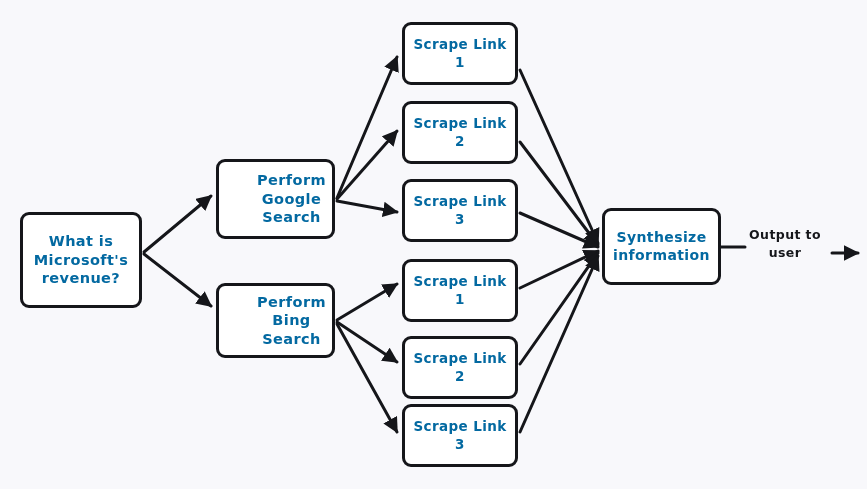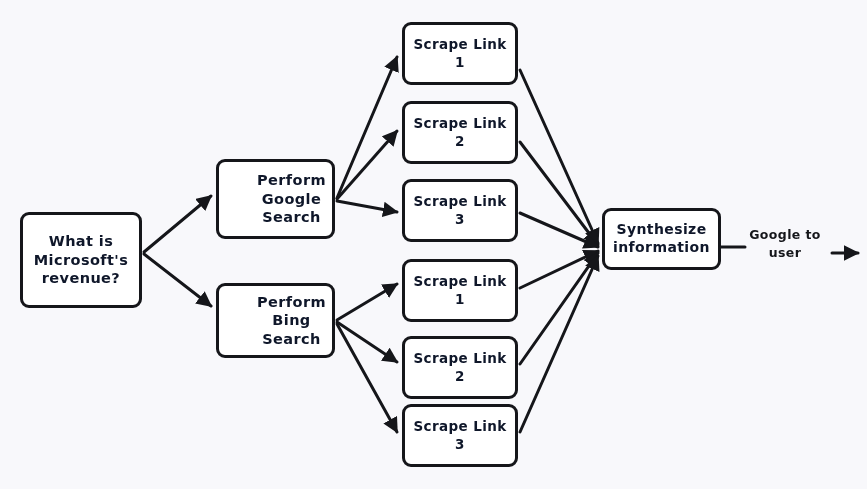--- a/index.html
+++ b/index.html
@@ -31,21 +31,21 @@
   .node {
     position: absolute;
     box-sizing: border-box;
     background: #ffffff;
     border: 3px solid #15161a;
     border-radius: 9px;
     display: flex;
     align-items: center;
     justify-content: center;
     text-align: center;
-    color: #0f172a;
+    color: #0369a1;
     font-family: "DejaVu Sans", sans-serif;
     font-weight: 700;
     letter-spacing: 0.4px;
     line-height: 1.28;
   }
   .node-label {
     display: block;
     padding: 0 6px;
     white-space: pre-line;
   }
@@ -79,21 +79,21 @@
   .node-scrape.s1 { top: 22px; }
   .node-scrape.s2 { top: 101px; }
   .node-scrape.s3 { top: 179px; }
   .node-scrape.s4 { top: 259px; }
   .node-scrape.s5 { top: 336px; }
   .node-scrape.s6 { top: 404px; }
   .node-synthesize {
     left: 602px;
     top: 208px;
     width: 119px;
-    height: 62px;
+    height: 77px;
     font-size: 14px;
   }
   .output-label {
     position: absolute;
     left: 742px;
     top: 226px;
     width: 86px;
     text-align: center;
     font-family: "DejaVu Sans", sans-serif;
     font-weight: 700;
@@ -184,16 +184,16 @@
   <div class="node node-scrape s6">
     <span class="node-label">Scrape Link
 3</span>
   </div>
 
   <div class="node node-synthesize">
     <span class="node-label">Synthesize
 information</span>
   </div>
 
-  <div class="output-label">Google to
+  <div class="output-label">Output to
 user</div>
 
 </div>
 
 </body></html>

